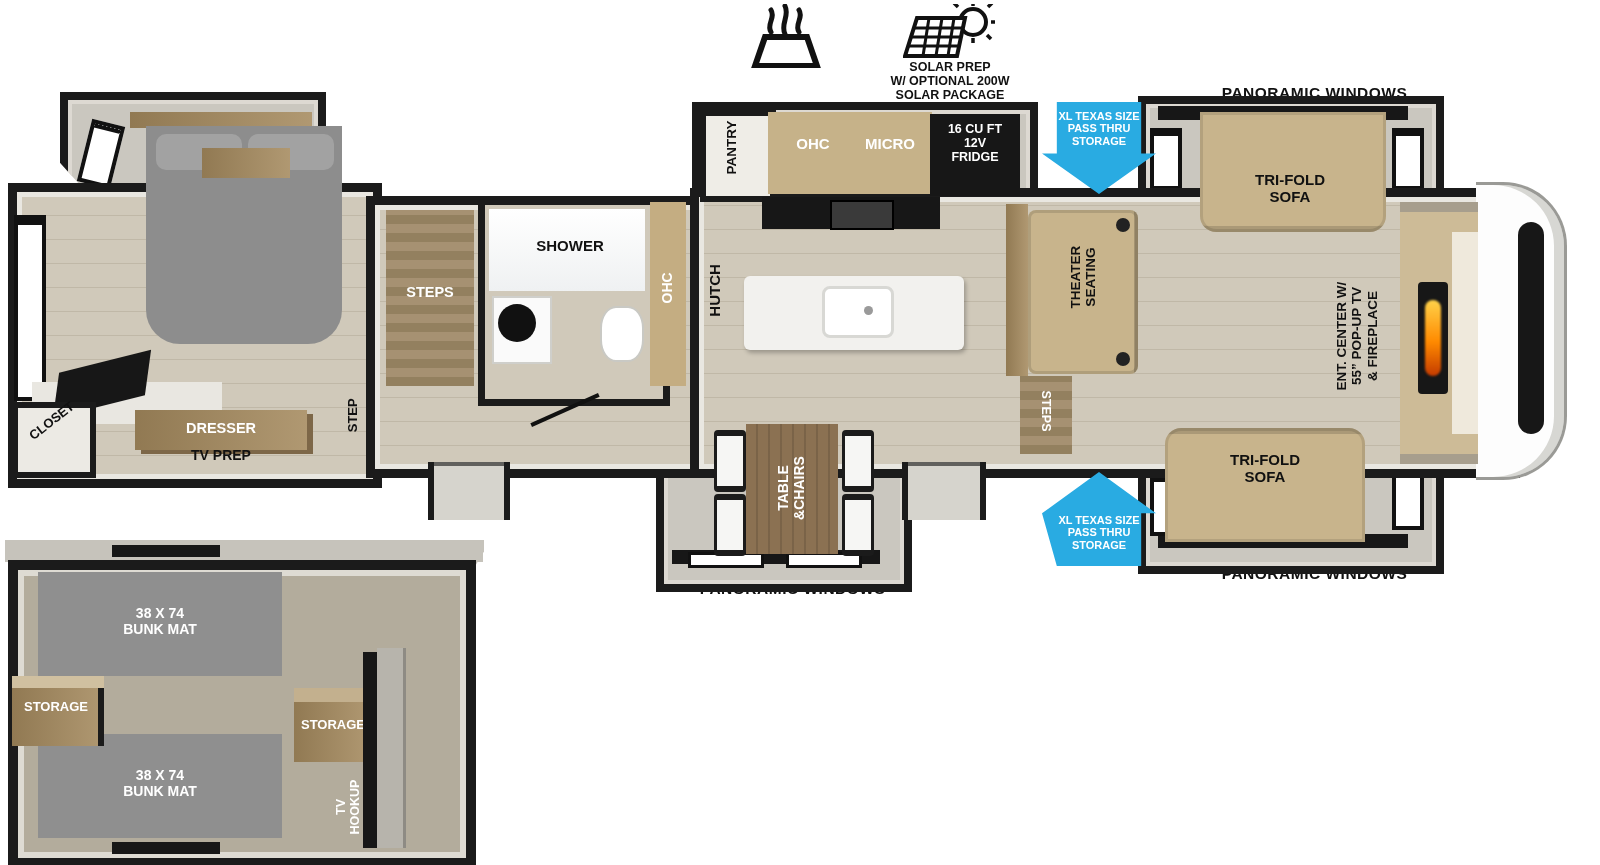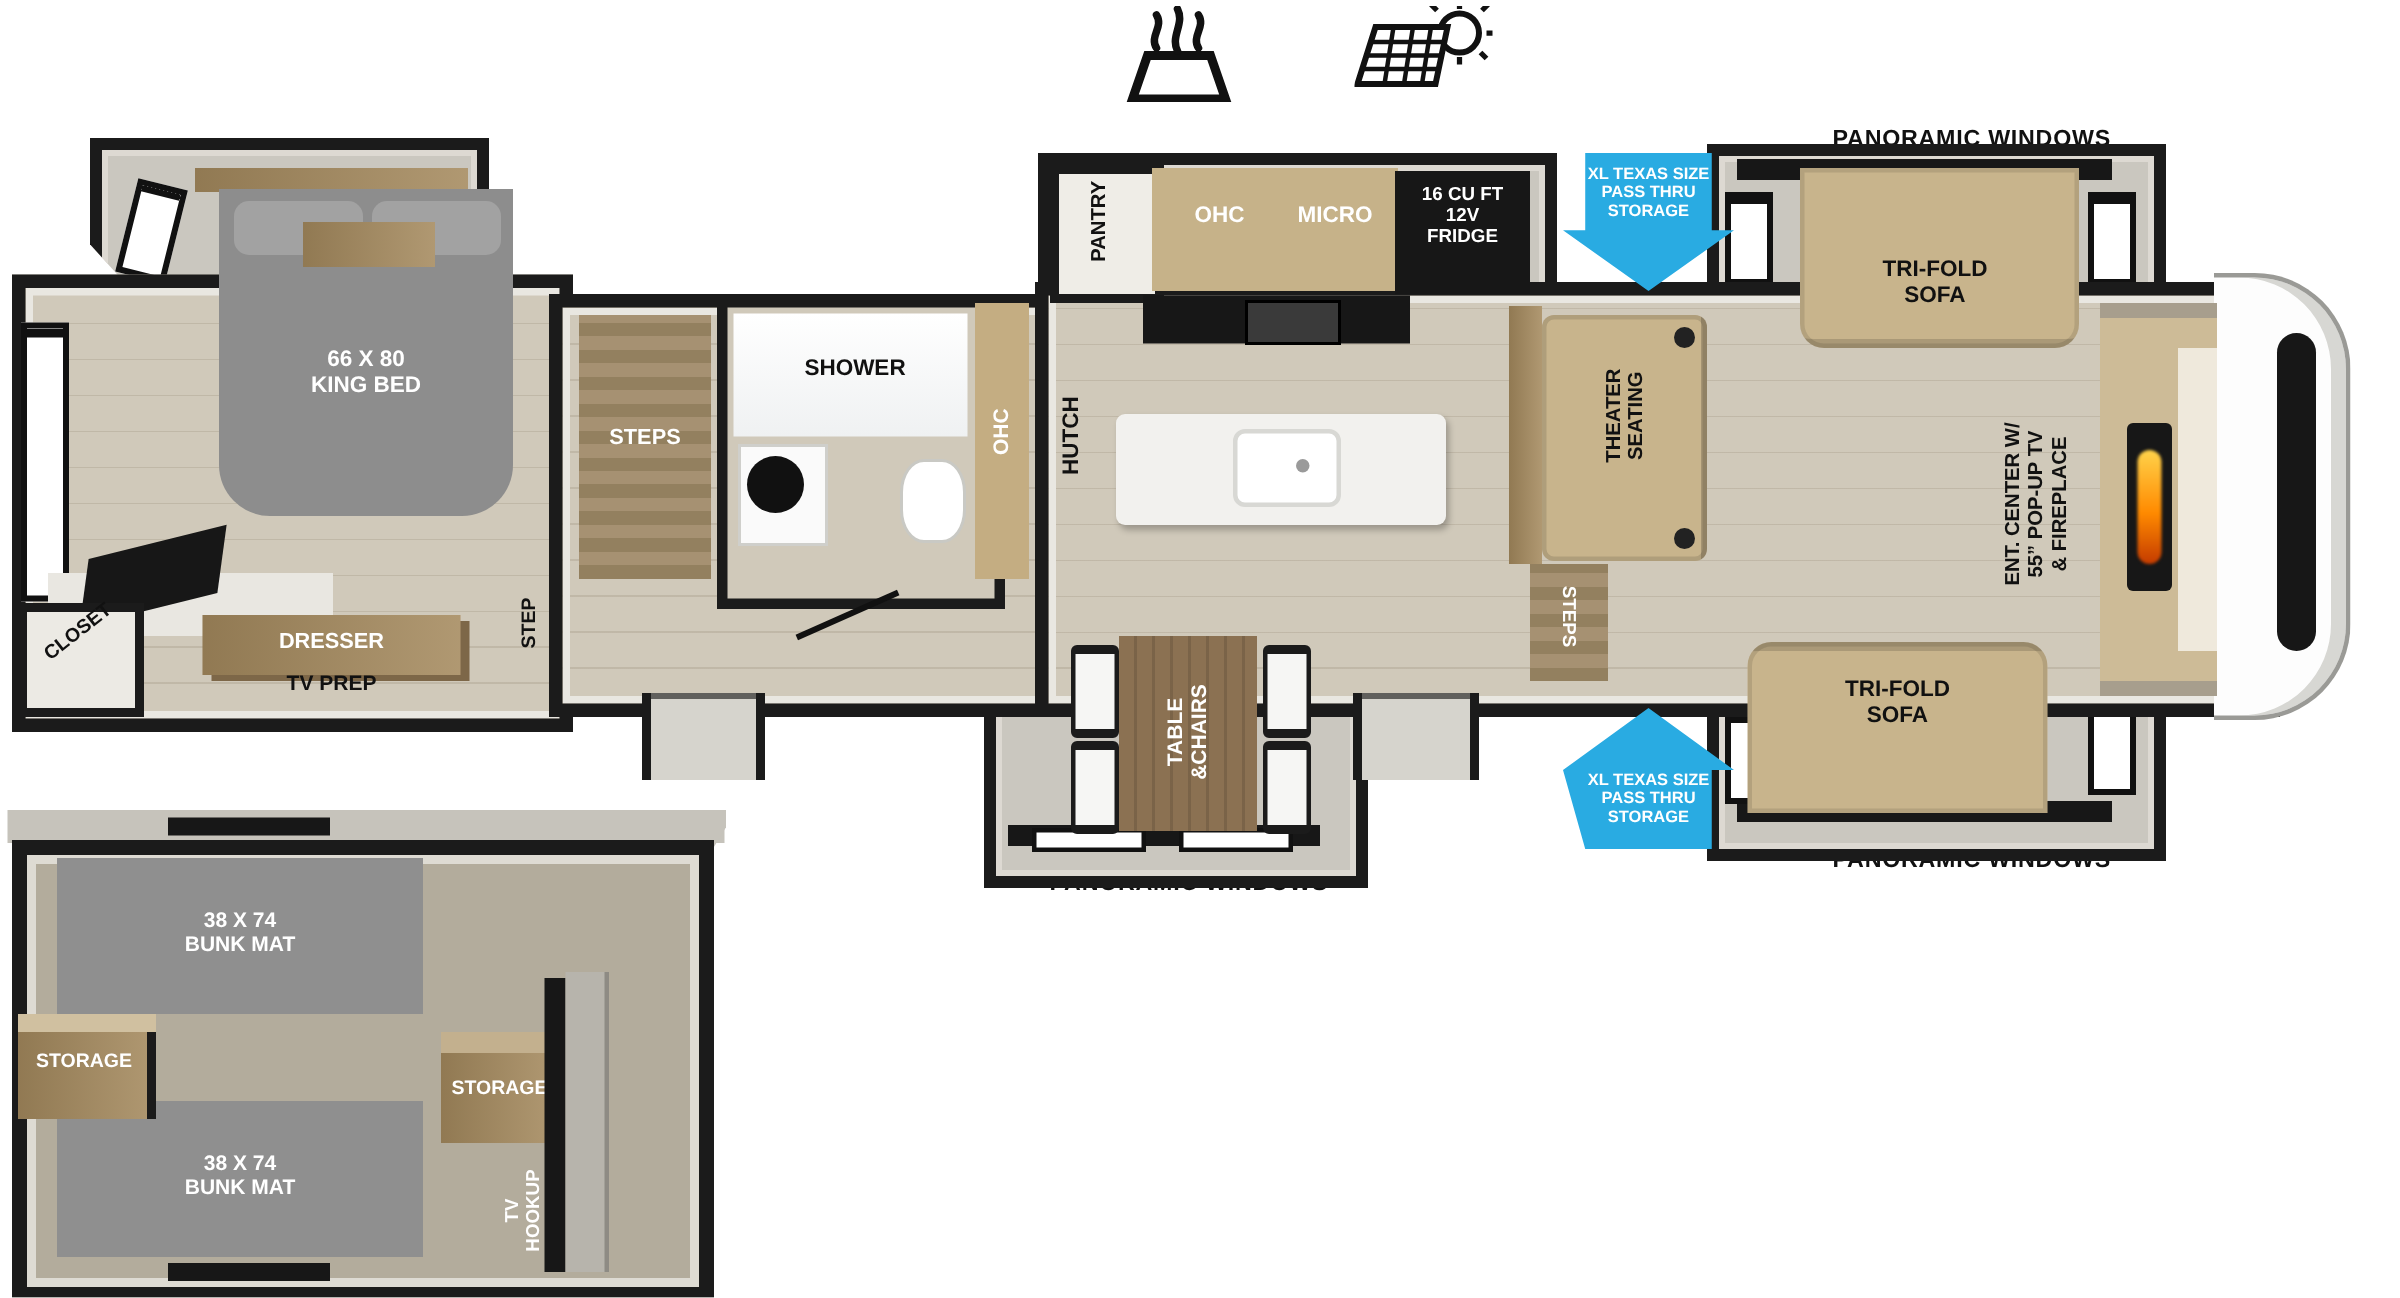--- a/index.html
+++ b/index.html
@@ -52,20 +52,23 @@
     <path d="M14 14 L62 14 L54 52 L2 52 Z" fill="#fff" stroke="#111" stroke-width="4"></path>
     <g stroke="#111" stroke-width="3">
       <line x1="11" y1="24" x2="60" y2="24"></line>
         <line x1="8" y1="33" x2="58" y2="33"></line>
         <line x1="5" y1="42" x2="56" y2="42"></line>
       <line x1="26" y1="14" x2="20" y2="52"></line>
         <line x1="39" y1="14" x2="33" y2="52"></line>
         <line x1="51" y1="14" x2="45" y2="52"></line>
     </g>
   </svg>
+  <div class="abs lbl pre ctr" style="left:855px;top:60px;width:190px;font-size:12.5px;">SOLAR PREP
+W/ OPTIONAL 200W
+SOLAR PACKAGE</div>
 
   <div class="abs lbl ctr" style="left:1192px;top:84px;width:245px;font-size:15.5px;letter-spacing:.5px;">PANORAMIC WINDOWS</div>
   <div class="abs lbl ctr" style="left:1192px;top:565px;width:245px;font-size:15.5px;letter-spacing:.5px;">PANORAMIC WINDOWS</div>
   <div class="abs lbl ctr" style="left:665px;top:580px;width:255px;font-size:15.5px;letter-spacing:.5px;">PANORAMIC WINDOWS</div>
 
   <div class="abs slide" style="left:60px;top:92px;width:250px;height:102px;clip-path:polygon(0 0,100% 0,100% 60%,84% 100%,16% 100%,0 60%);"></div>
   <div class="abs win" style="left:84px;top:122px;width:26px;height:56px;transform:rotate(14deg);box-shadow:inset 0 26px 0 -22px #111;"></div>
   <div class="abs win" style="left:258px;top:122px;width:26px;height:56px;transform:rotate(-14deg);box-shadow:inset 0 26px 0 -22px #111;"></div>
   <div class="abs wood" style="left:130px;top:112px;width:182px;height:16px;"></div>
 
@@ -90,22 +93,20 @@
   <div class="abs room" style="left:366px;top:196px;width:332px;height:264px;"></div>
   <div class="abs room" style="left:690px;top:188px;width:812px;height:272px;"></div>
 
   <div class="abs" style="left:1476px;top:182px;width:88px;height:292px;background:#fdfdfd;border:3px solid #9a9a96;border-left:none;border-radius:0 64px 64px 0;box-shadow:inset -10px 0 0 #d7d7d3;"></div>
   <div class="abs blackbox" style="left:1518px;top:222px;width:26px;height:212px;border-radius:13px;"></div>
 
   <div class="abs" style="left:146px;top:126px;width:196px;height:218px;background:#8d8d8d;border-radius:0 0 34px 34px;"></div>
   <div class="abs" style="left:156px;top:134px;width:86px;height:36px;background:#a2a2a2;border-radius:10px;"></div>
   <div class="abs" style="left:248px;top:134px;width:86px;height:36px;background:#a2a2a2;border-radius:10px;"></div>
   <div class="abs wood" style="left:202px;top:148px;width:88px;height:30px;"></div>
-  <div class="abs lbl pre ctr" style="left:146px;top:232px;width:196px;font-size:15px;color:#fff;">66 X 80
-KING BED</div>
   <div class="abs win" style="left:14px;top:215px;width:24px;height:178px;box-shadow:inset 0 94px 0 -88px #111;"></div>
   <div class="abs" style="left:32px;top:382px;width:190px;height:42px;background:#e9e7e1;"></div>
   <div class="abs blackbox" style="left:56px;top:362px;width:92px;height:44px;transform:skewY(-14deg) skewX(-8deg);"></div>
   <div class="abs" style="left:12px;top:402px;width:72px;height:64px;background:#eceae4;border:6px solid #1b1b1b;"></div>
   <div class="abs lbl ctr" style="left:14px;top:414px;width:76px;font-size:13px;transform:rotate(-38deg);">CLOSET</div>
   <div class="abs wood" style="left:135px;top:410px;width:172px;height:40px;box-shadow:6px 4px 0 #7d6748;"></div>
   <div class="abs lbl ctr" style="left:135px;top:420px;width:172px;font-size:14.5px;color:#fff;">DRESSER</div>
   <div class="abs lbl ctr" style="left:135px;top:448px;width:172px;font-size:14px;">TV PREP</div>
   <div class="abs lbl ctr vrt" style="left:318px;top:408px;width:70px;font-size:13px;">STEP</div>
 

